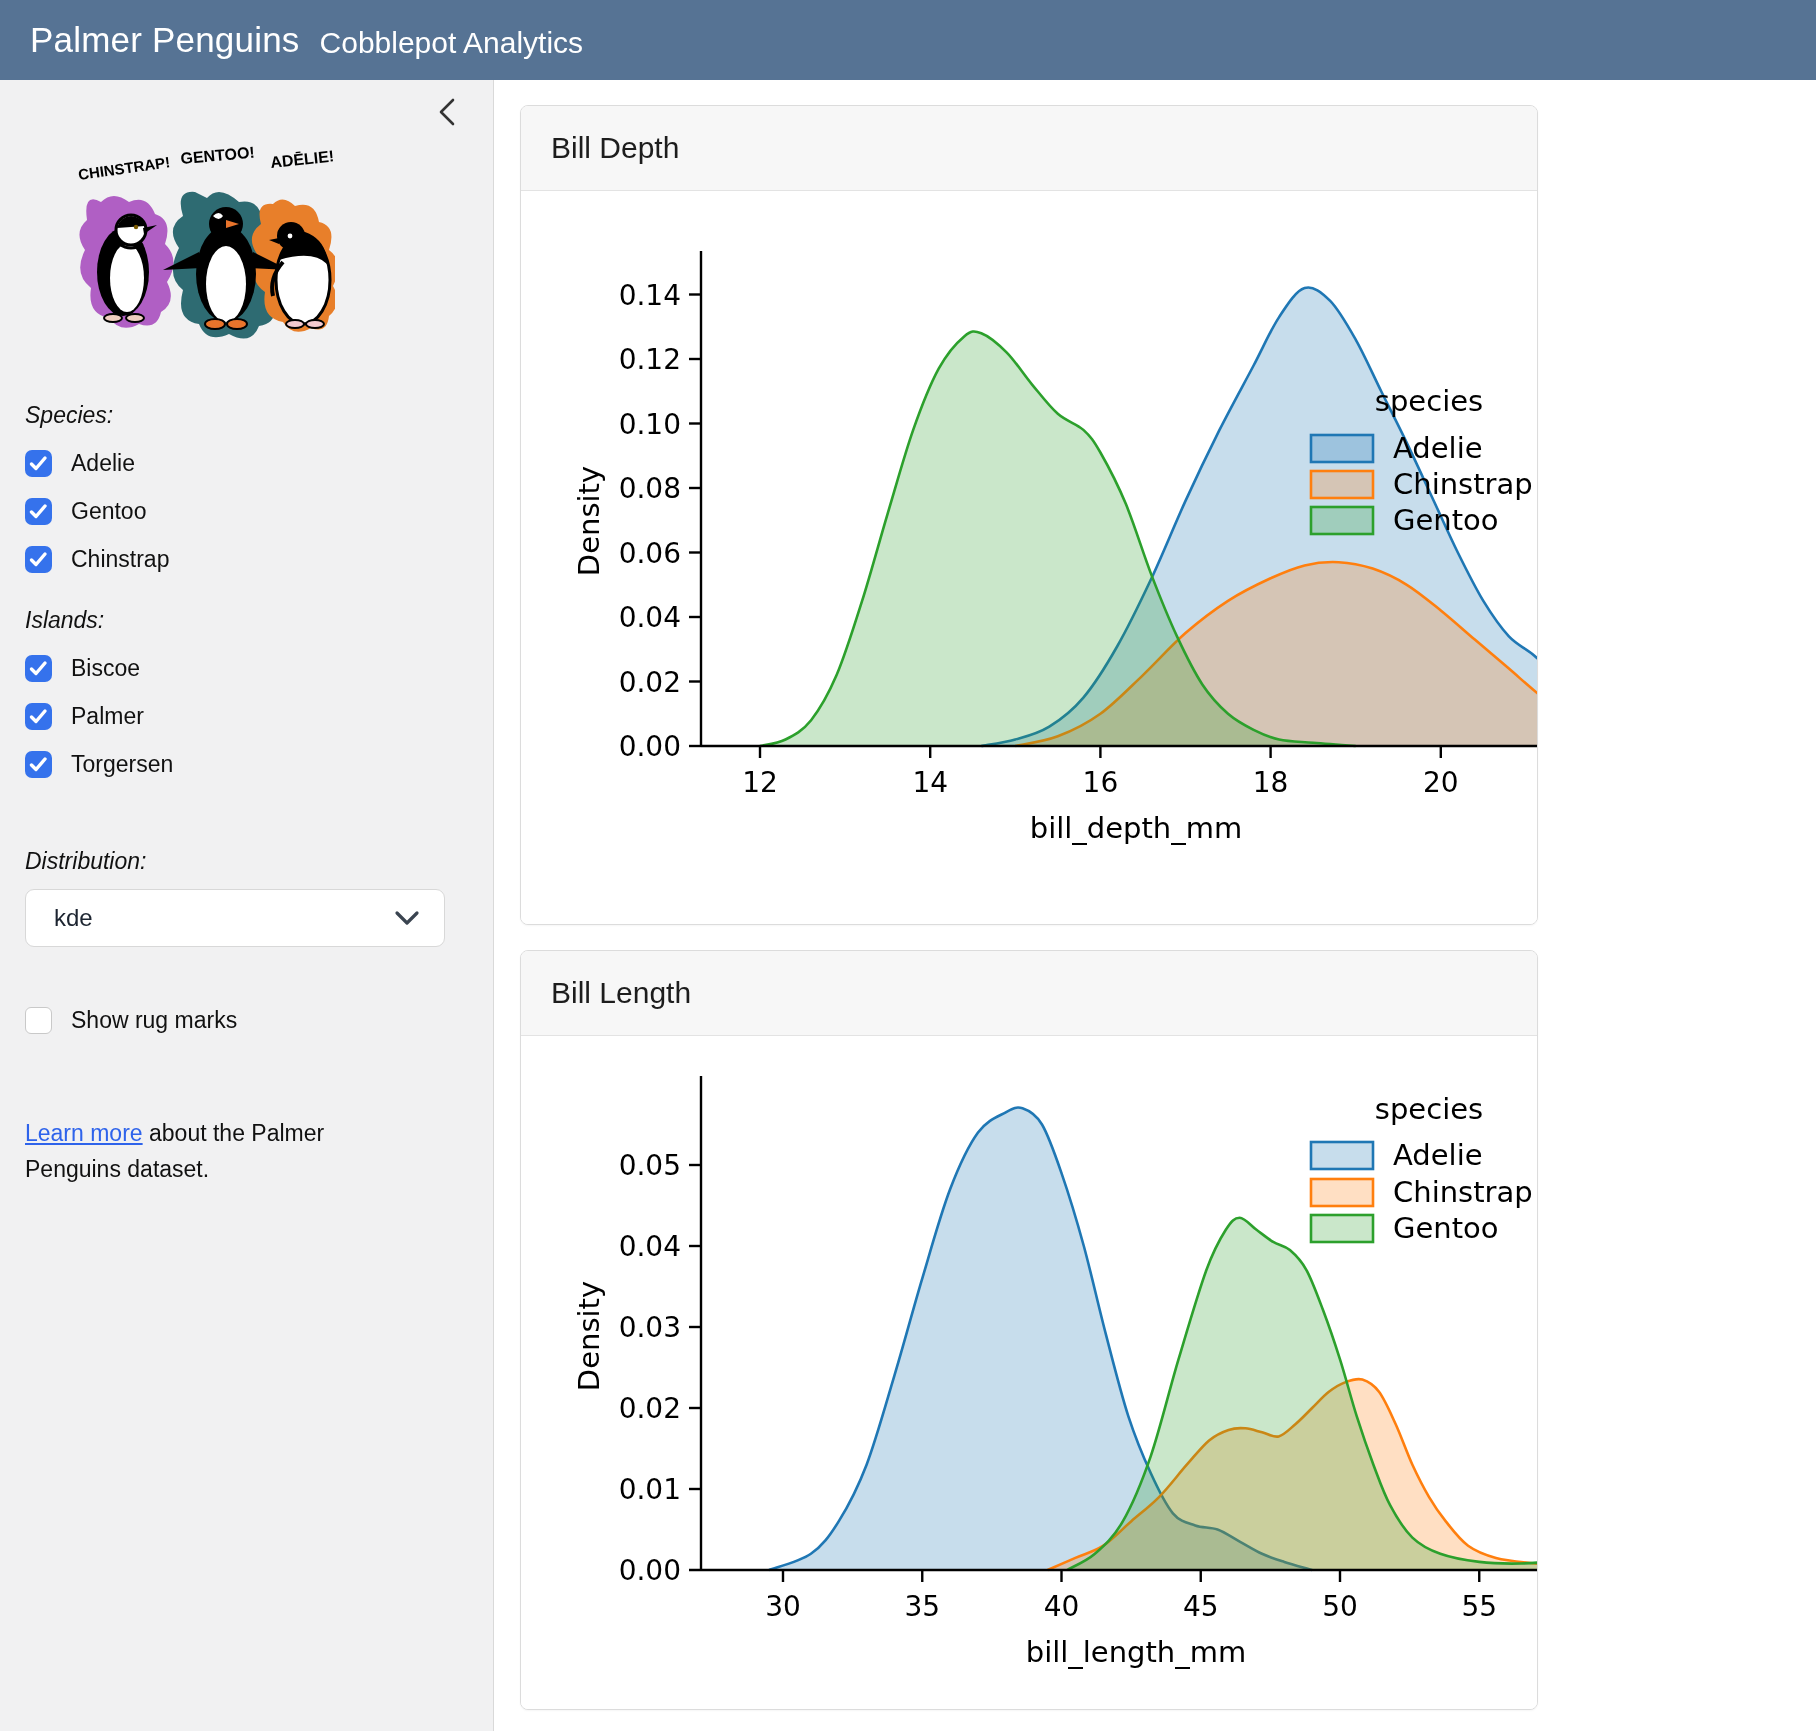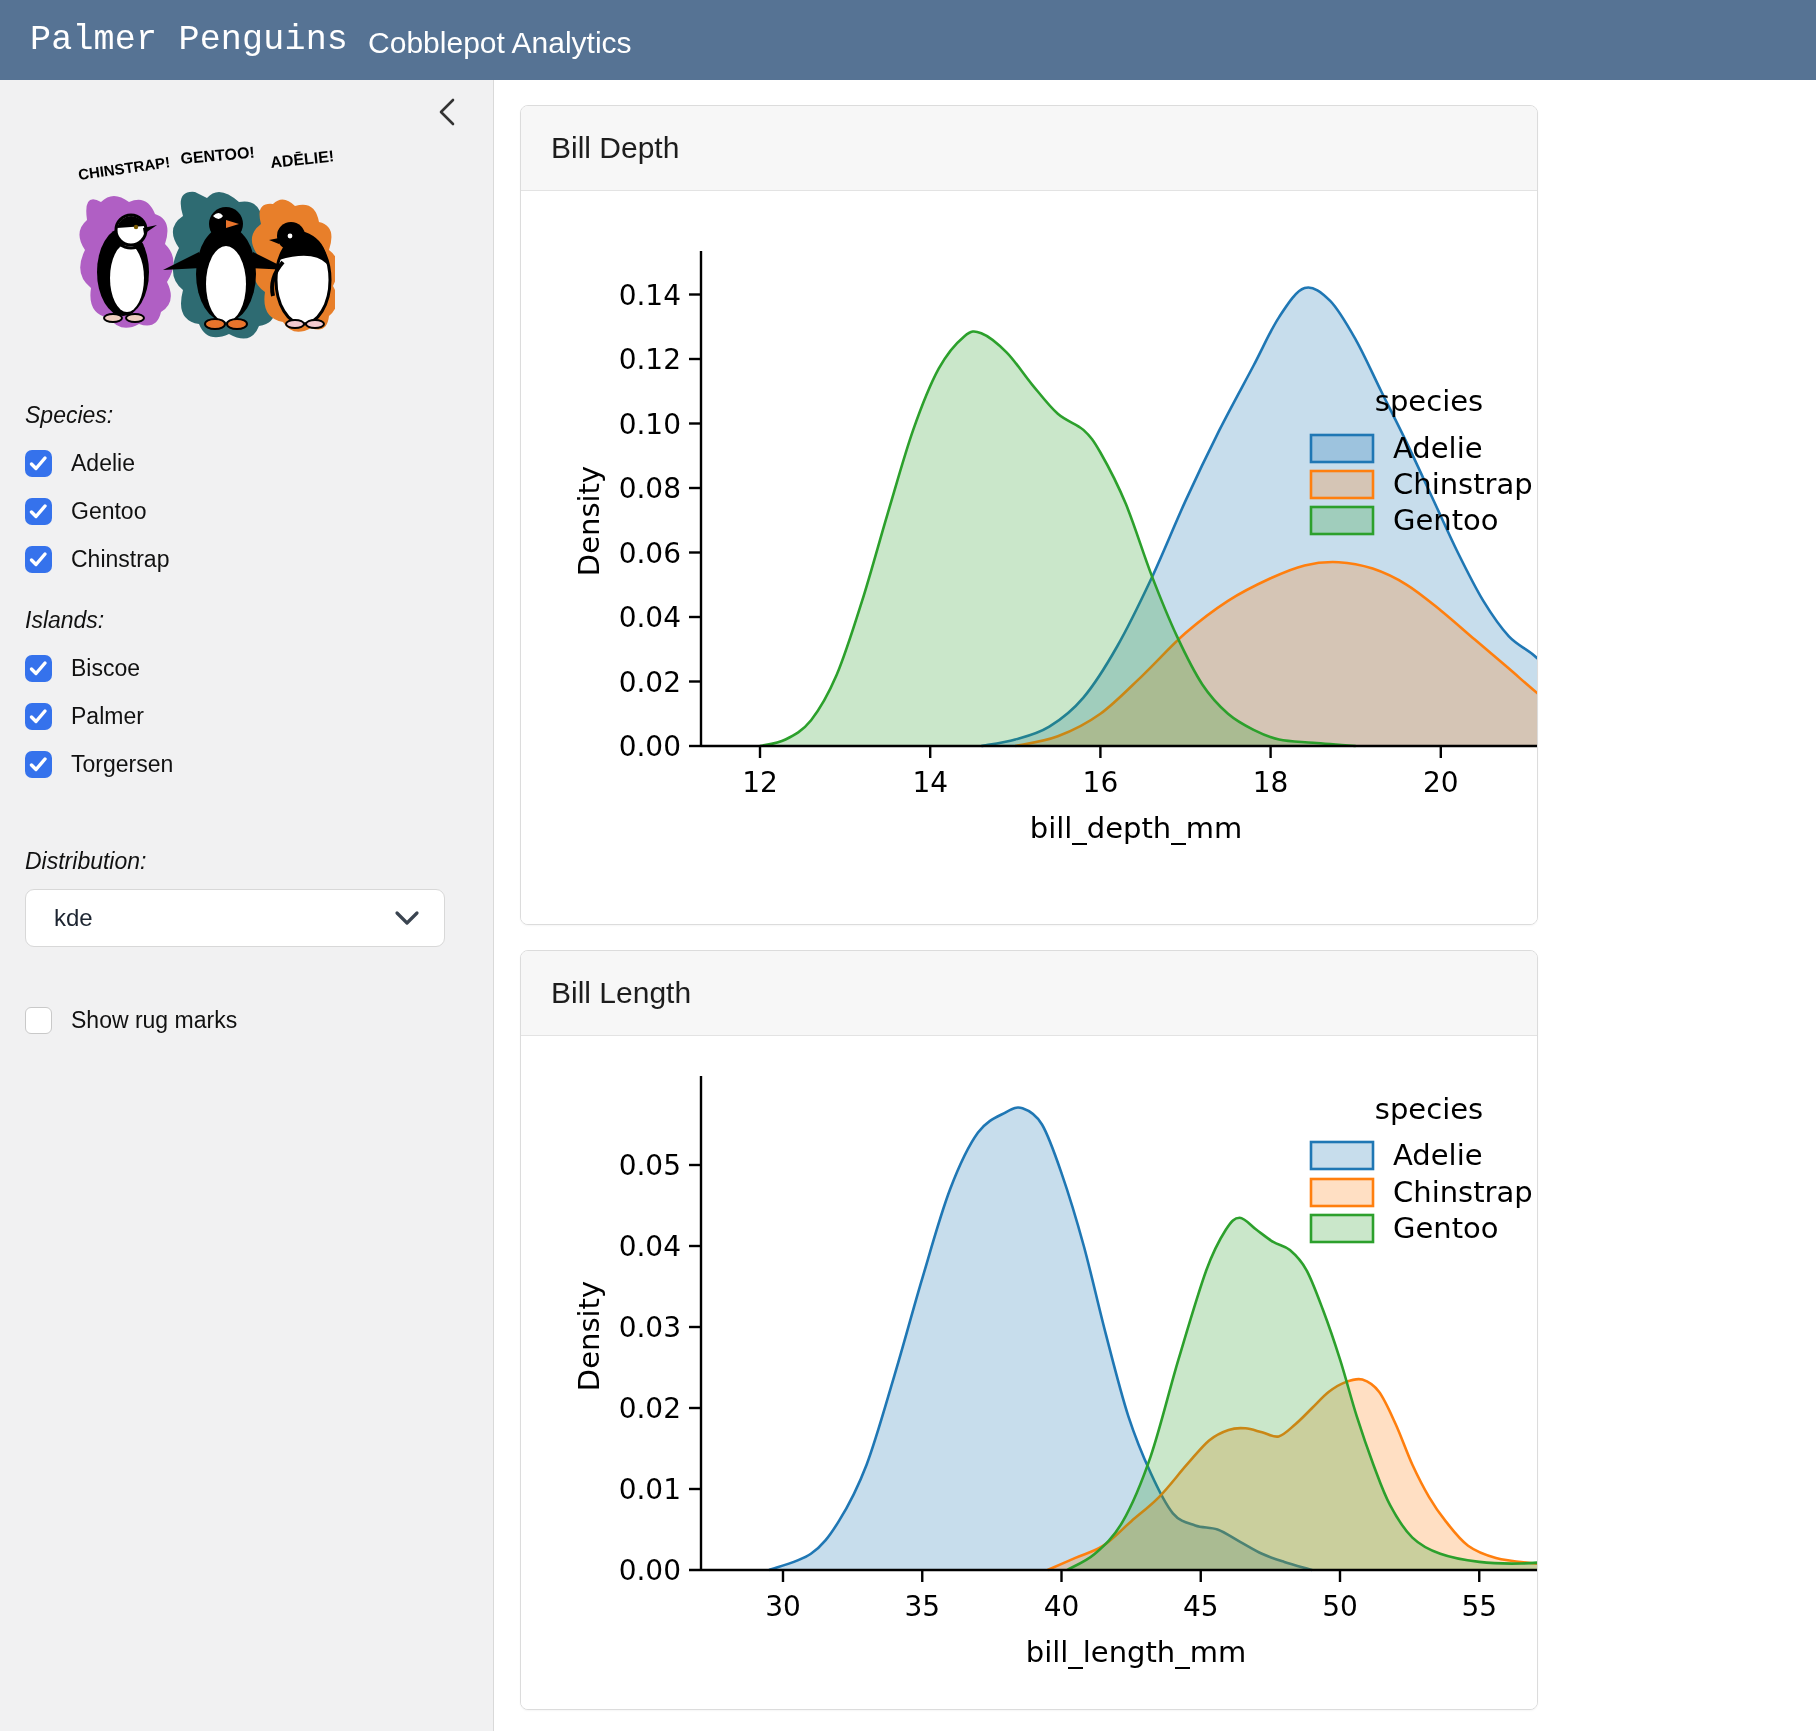--- a/index.html
+++ b/index.html
@@ -1,19 +1,19 @@
 <!DOCTYPE html>
 <html><head>
 <meta charset="utf-8">
 <style>
   * { margin:0; padding:0; box-sizing:border-box; }
   html,body { width:1816px; height:1734px; background:#fff; font-family:"Liberation Sans", sans-serif; }
   
   .app-header { height:80px; background:#567394; display:flex; align-items:center; padding-left:30px; }
-  .app-title { color:#fff; font-size:35px; letter-spacing:.2px;font-family:Liberation Mono, monospace; }
+  .app-title { color:#fff; font-size:35px; letter-spacing:.2px; }
   .app-subtitle { color:#fff; font-size:30px; margin-left:20px; position:relative; top:3px; }
   
   .body-row { display:flex; height:1654px; }
   .sidebar { width:494px; background:#f1f1f2; border-right:1px solid #d9d9d9; position:relative;
              padding:0 25px; flex:none; height:1651px; }
   .main { flex:1; background:#fff; padding:25px 26px; }
   
   .collapse-btn { position:absolute; top:14px; right:28px; width:36px; height:36px; cursor:pointer;
                   display:flex; align-items:center; justify-content:center; }
   .penguin-art { margin-top:52px; margin-left:18px; width:292px; height:232px; }
@@ -170,20 +170,23 @@
       </svg>
     </div>
 
     
     <div class="check-row rug-row">
       <span class="cb unchecked"></span>
       <span class="lbl">Show rug marks</span>
     </div>
 
     
+    <div class="sidebar-note">
+      <a>Learn more</a><span> about the Palmer Penguins dataset.</span>
+    </div>
   </div>
 
   <div class="main">
 
     <div class="card" style="height:820px;">
       <div class="card-header">Bill Depth</div>
       <div class="card-body">
         <svg id="chart1" class="chart-svg" width="1268" height="733" viewBox="0 0 1268 733">
             <path d="M460.26,555C465.9,553.9 483.0,551.8 494.3,548.5C505.6,545.3 517.0,542.6 528.3,535.6C539.7,528.7 551.0,520.1 562.4,506.6C573.7,493.2 585.1,474.9 596.4,455.0C607.8,435.1 619.1,411.5 630.5,387.3C641.8,363.1 653.2,334.6 664.5,309.9C675.8,285.2 687.2,261.5 698.5,238.9C709.9,216.4 722.7,193.3 732.6,174.5C742.5,155.6 749.6,139.0 758.1,126.1C766.6,113.2 775.1,99.7 783.6,97.1C792.1,94.4 800.7,101.4 809.2,109.9C817.7,118.5 826.2,133.6 834.7,148.6C843.2,163.7 851.7,183.0 860.2,200.3C868.7,217.5 877.3,234.1 885.8,251.9C894.3,269.6 902.8,288.4 911.3,306.7C919.8,324.9 928.3,344.3 936.8,361.5C945.3,378.7 953.8,395.9 962.3,409.9C970.9,423.9 979.4,436.2 987.9,445.4C996.4,454.5 1004.9,457.2 1013.4,464.7C1021.9,472.2 1030.4,481.9 1038.9,490.5C1047.4,499.1 1056.0,508.8 1064.5,516.3C1073.0,523.8 1081.5,530.3 1090.0,535.6C1098.5,541.0 1105.6,545.3 1115.5,548.5C1125.5,551.8 1143.9,553.9 1149.6,555.0L1149.6,555L460.3,555Z" fill="#1f77b4" fill-opacity="0.25" stroke="none"></path>
             <path d="M460.26,555C465.9,553.9 483.0,551.8 494.3,548.5C505.6,545.3 517.0,542.6 528.3,535.6C539.7,528.7 551.0,520.1 562.4,506.6C573.7,493.2 585.1,474.9 596.4,455.0C607.8,435.1 619.1,411.5 630.5,387.3C641.8,363.1 653.2,334.6 664.5,309.9C675.8,285.2 687.2,261.5 698.5,238.9C709.9,216.4 722.7,193.3 732.6,174.5C742.5,155.6 749.6,139.0 758.1,126.1C766.6,113.2 775.1,99.7 783.6,97.1C792.1,94.4 800.7,101.4 809.2,109.9C817.7,118.5 826.2,133.6 834.7,148.6C843.2,163.7 851.7,183.0 860.2,200.3C868.7,217.5 877.3,234.1 885.8,251.9C894.3,269.6 902.8,288.4 911.3,306.7C919.8,324.9 928.3,344.3 936.8,361.5C945.3,378.7 953.8,395.9 962.3,409.9C970.9,423.9 979.4,436.2 987.9,445.4C996.4,454.5 1004.9,457.2 1013.4,464.7C1021.9,472.2 1030.4,481.9 1038.9,490.5C1047.4,499.1 1056.0,508.8 1064.5,516.3C1073.0,523.8 1081.5,530.3 1090.0,535.6C1098.5,541.0 1105.6,545.3 1115.5,548.5C1125.5,551.8 1143.9,553.9 1149.6,555.0" fill="none" stroke="#1f77b4" stroke-width="2.6" stroke-linejoin="round"></path>

